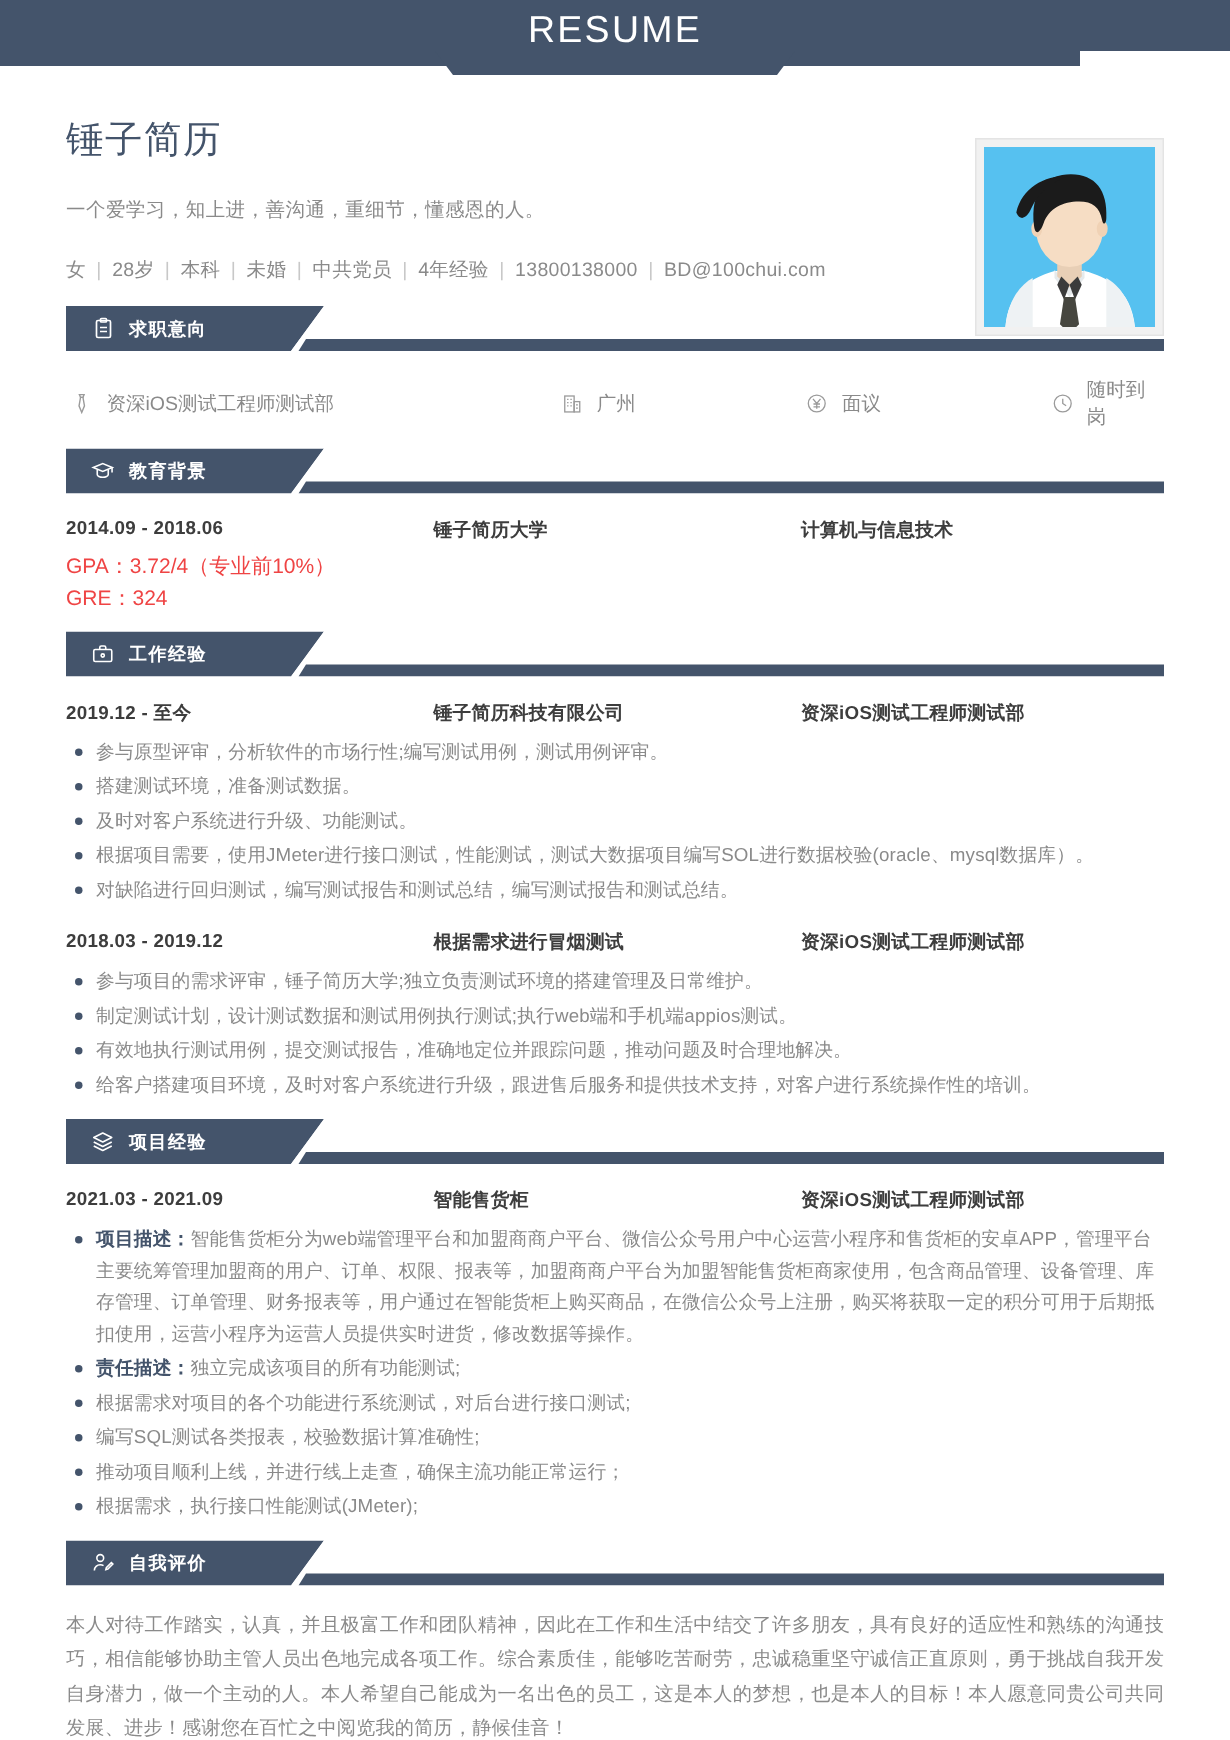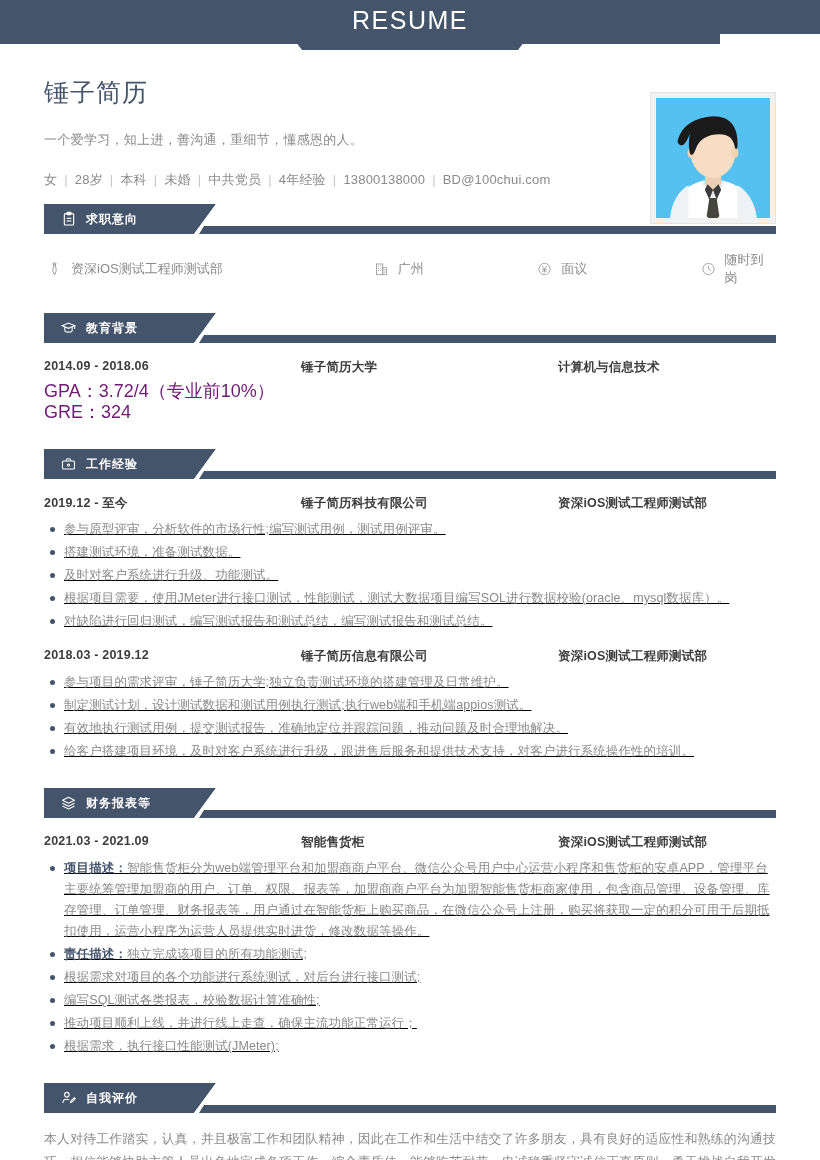--- a/index.html
+++ b/index.html
@@ -42,46 +42,46 @@
   
   .section-head { position: relative; height: 30px; margin: 0 0 0 0; }
   .section-head .band { position: absolute; left: 0; top: 0; width: 732px; height: 30px; }
   .section-head .label {
     position: absolute; left: 16px; top: 0; height: 30px; display: flex; align-items: center;
     gap: 9px; color: #ffffff; font-size: 12px; font-weight: bold; letter-spacing: 1px; z-index: 2;
   }
   .section-head .ico { display: inline-flex; width: 17px; height: 17px; align-items: center; justify-content: center; }
 
   .content { padding: 0 44px; }
-  .block { margin-top: 26px; }
+  .block { margin-top: 12px; }
 
   
   .intent-row { display: flex; align-items: center; margin: 17px 0 0 2px; font-size: 13px; color: #8a8a8a; }
   .intent-item { display: flex; align-items: center; gap: 8px; }
   .intent-item .gi { width: 17px; height: 17px; display: inline-flex; align-items: center; justify-content: center; }
   .i1 { width: 330px; } .i2 { width: 165px; } .i3 { width: 165px; }
 
   
   .entry { margin-top: 16px; }
-  .entry-head { display: flex; font-size: 12.5px; font-weight: bold; color: #3d3d3d; letter-spacing: .2px; gap: 12px; }
+  .entry-head { display: flex; font-size: 12.5px; font-weight: bold; color: #3d3d3d; letter-spacing: .2px; }
   .eh-date { width: 245px; }
   .eh-org  { width: 245px; }
   .eh-role { flex: 1; }
-  ul.bullets { list-style: none; margin: 7px 0 0 0; padding: 0; text-decoration: underline; }
+  ul.bullets { list-style: none; margin: 7px 0 0 0; padding: 0; }
   ul.bullets li {
     position: relative; padding-left: 20px; font-size: 12.5px; line-height: 21px;
     color: #8a8a8a; margin-bottom: 2px; letter-spacing: .1px;
   }
   ul.bullets li::before {
     content: ""; position: absolute; left: 6px; top: 8px;
     width: 5px; height: 5px; border-radius: 50%; background: #44546b;
   }
   ul.bullets li b { color: #44546b; font-weight: bold; }
 
-  .edu-lines { margin-top: 5px; font-size: 18px; line-height: 21px; color: #701a75; }
+  .edu-lines { margin-top: 5px; font-size: 14px; line-height: 21px; color: #ef4444; }
 
   
   .selfeval {
     margin-top: 14px; font-size: 12.8px; line-height: 23px; color: #8a8a8a;
     text-align: justify; letter-spacing: .1px;
   }
 </style>
 </head>
 <body>
 
@@ -258,21 +258,21 @@
         <li>搭建测试环境，准备测试数据。</li>
         <li>及时对客户系统进行升级、功能测试。</li>
         <li>根据项目需要，使用JMeter进行接口测试，性能测试，测试大数据项目编写SOL进行数据校验(oracle、mysql数据库）。</li>
         <li>对缺陷进行回归测试，编写测试报告和测试总结，编写测试报告和测试总结。</li>
       </ul>
     </div>
 
     <div class="entry">
       <div class="entry-head">
         <div class="eh-date">2018.03 - 2019.12</div>
-        <div class="eh-org">锤子简历信息有限公司</div>
+        <div class="eh-org">根据需求进行冒烟测试</div>
         <div class="eh-role">资深iOS测试工程师测试部</div>
       </div>
       <ul class="bullets">
         <li>参与项目的需求评审，锤子简历大学;独立负责测试环境的搭建管理及日常维护。</li>
         <li>制定测试计划，设计测试数据和测试用例执行测试;执行web端和手机端appios测试。</li>
         <li>有效地执行测试用例，提交测试报告，准确地定位并跟踪问题，推动问题及时合理地解决。</li>
         <li>给客户搭建项目环境，及时对客户系统进行升级，跟进售后服务和提供技术支持，对客户进行系统操作性的培训。</li>
       </ul>
     </div>
   </div>
@@ -285,21 +285,21 @@
         <path d="M160,22 L732,22 L732,30 L155,30 Z" fill="#44546b"></path>
       </svg>
       <div class="label">
         <span class="ico">
           <svg width="17" height="16" viewBox="0 0 24 24" fill="none" stroke="#ffffff" stroke-width="1.6" stroke-linejoin="round">
             <path d="M12 3.5L21 8l-9 4.5L3 8z"></path>
             <path d="M3 12.5l9 4.5 9-4.5"></path>
             <path d="M3 16.5l9 4.5 9-4.5"></path>
           </svg>
         </span>
-        <span>财务报表等</span>
+        <span>项目经验</span>
       </div>
     </div>
 
     <div class="entry">
       <div class="entry-head">
         <div class="eh-date">2021.03 - 2021.09</div>
         <div class="eh-org">智能售货柜</div>
         <div class="eh-role">资深iOS测试工程师测试部</div>
       </div>
       <ul class="bullets">

